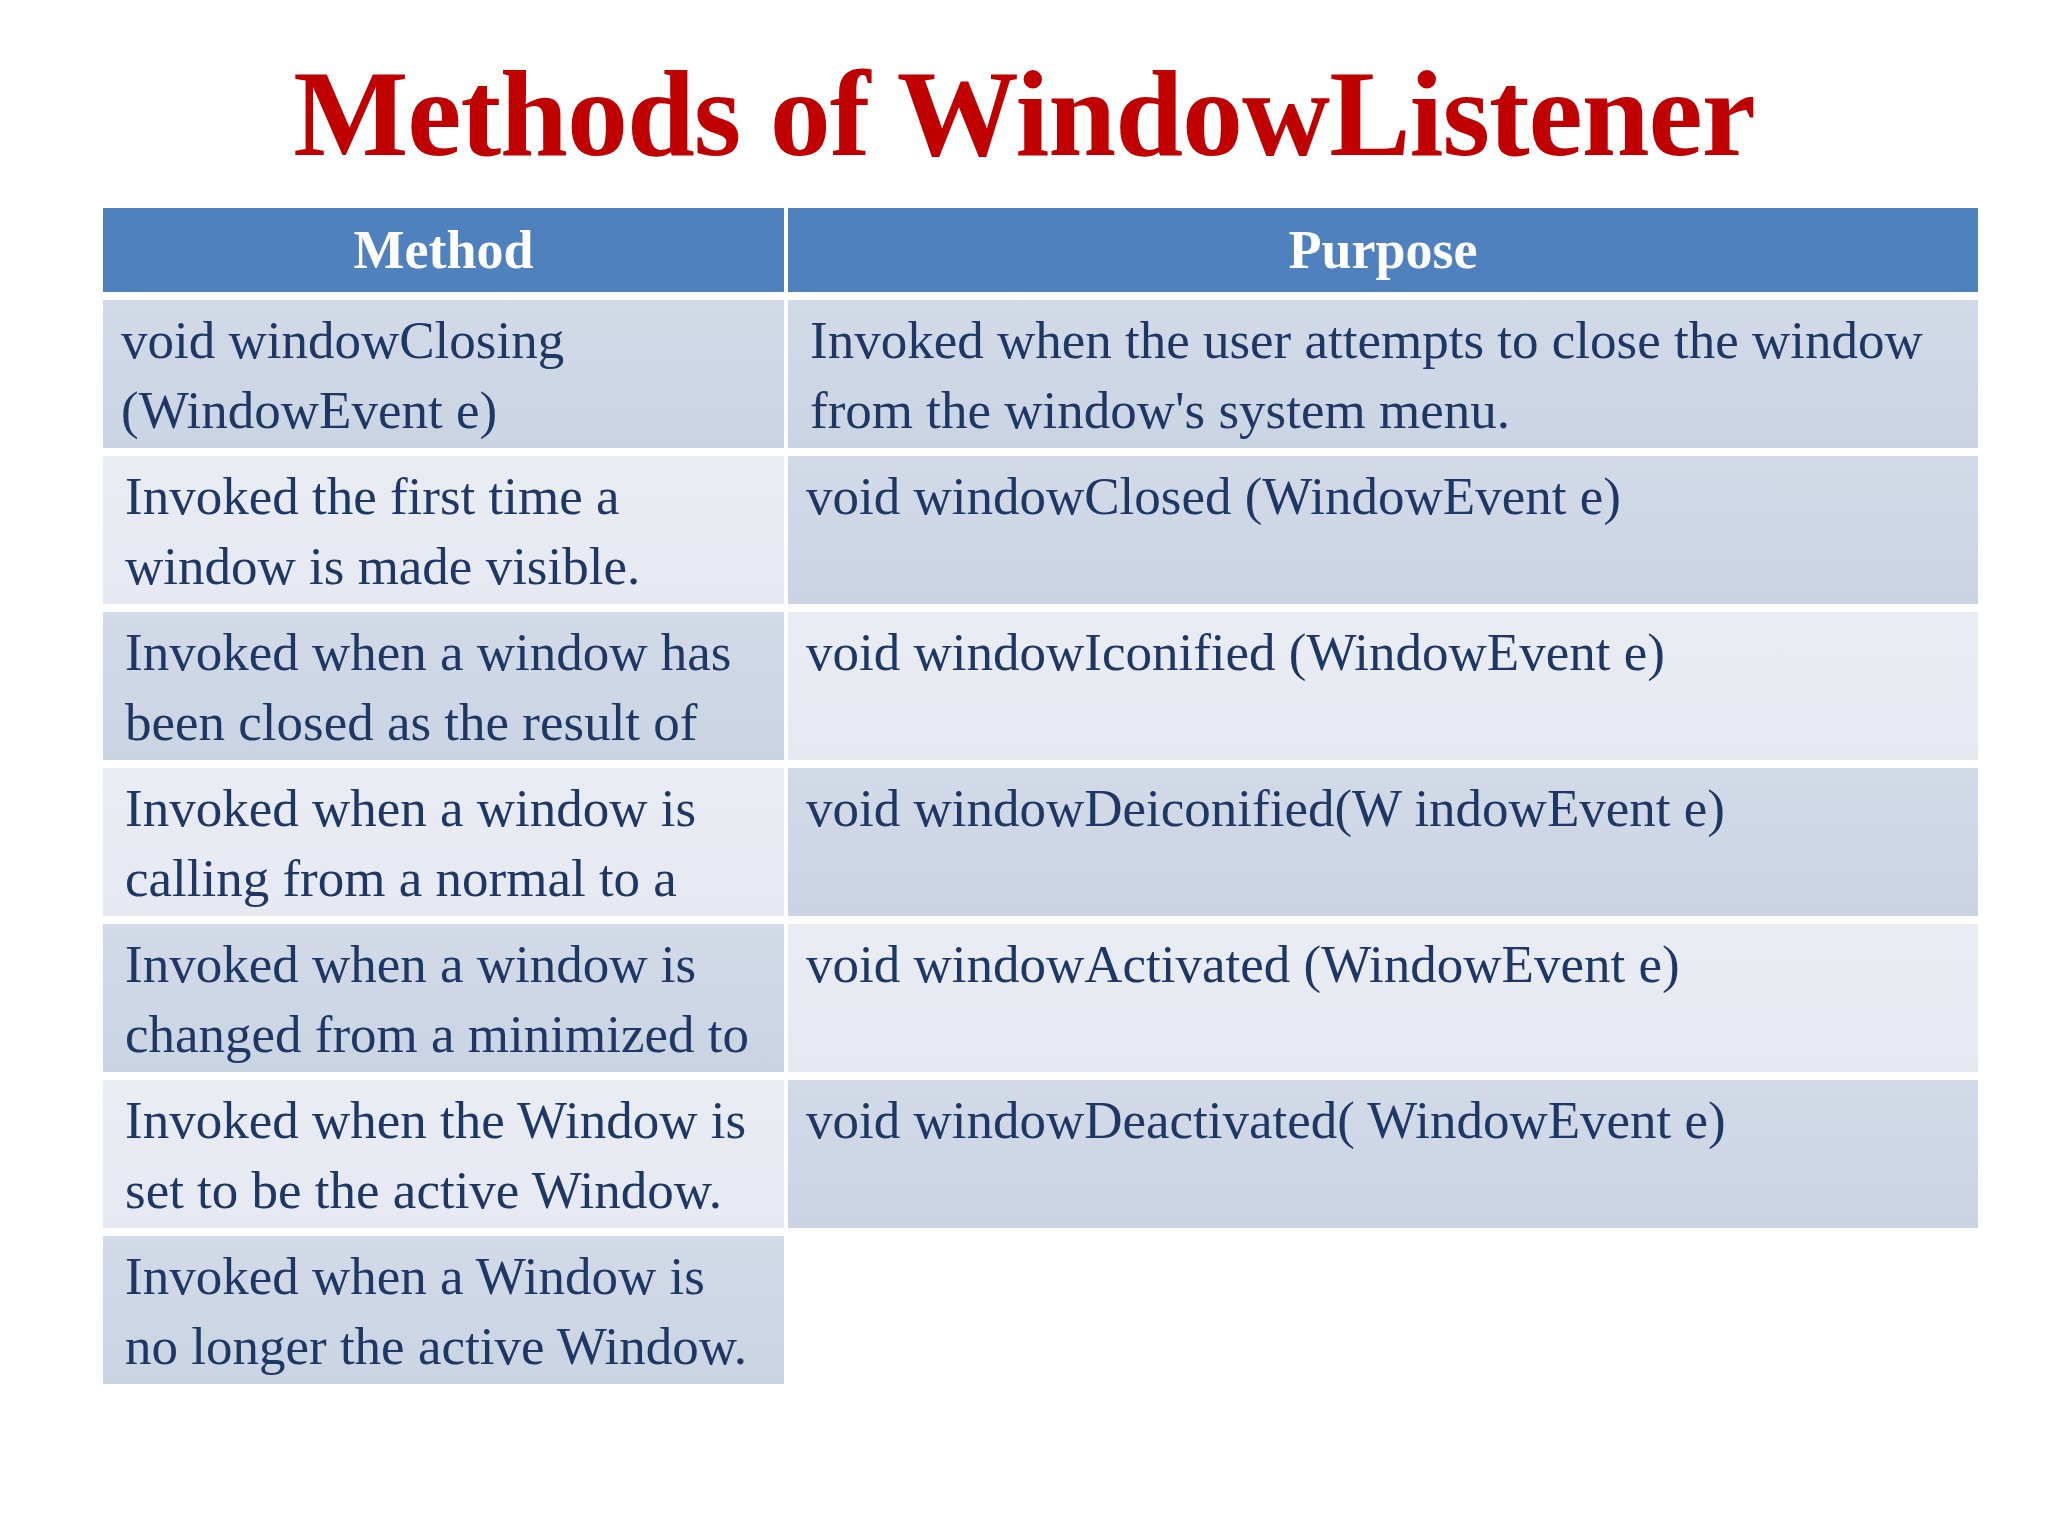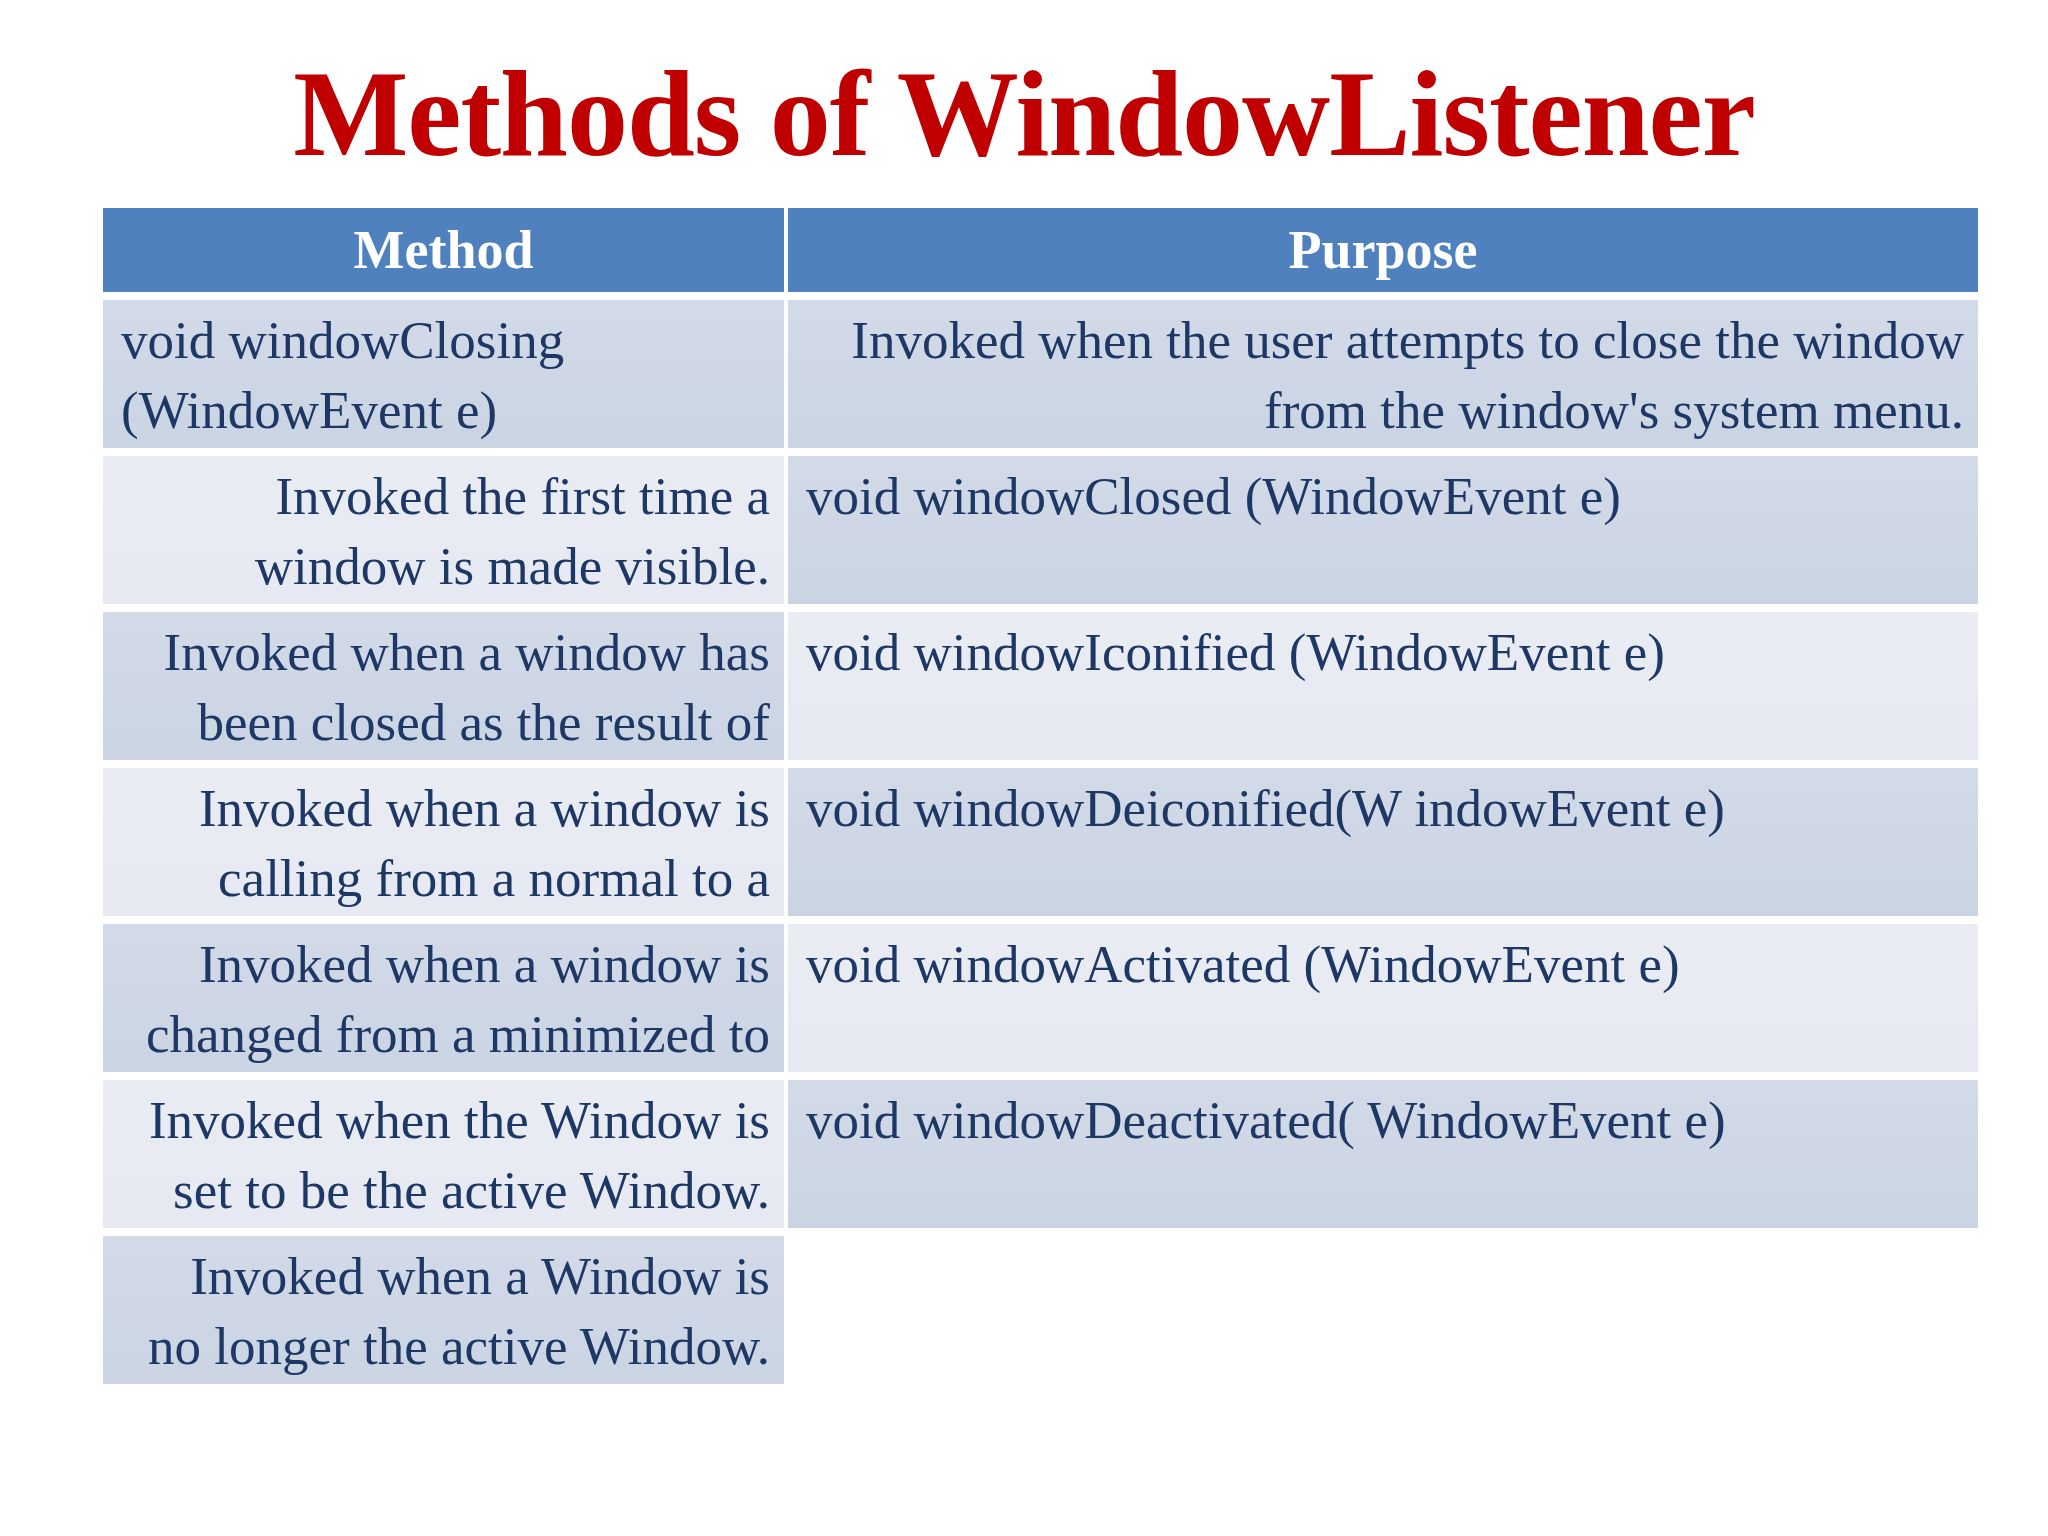--- a/index.html
+++ b/index.html
@@ -51,22 +51,21 @@
   }
   .cell {
     font-size: 53px;
     line-height: 70px;
     color: #1E3866;
     padding: 5px 12px 0 18px;
     overflow: hidden;
   }
   .cell.purpose {
     padding-left: 22px;
-    padding-right: 14px;
-    text-align: right;
+    padding-right: 24px;
   }
   .band-dark {
     background: linear-gradient(180deg, #D2DAE8 0%, #CBD4E3 100%);
   }
   .band-light {
     background: linear-gradient(180deg, #EAECF4 0%, #E6E9F1 100%);
   }
 </style>
 </head>
 <body>

